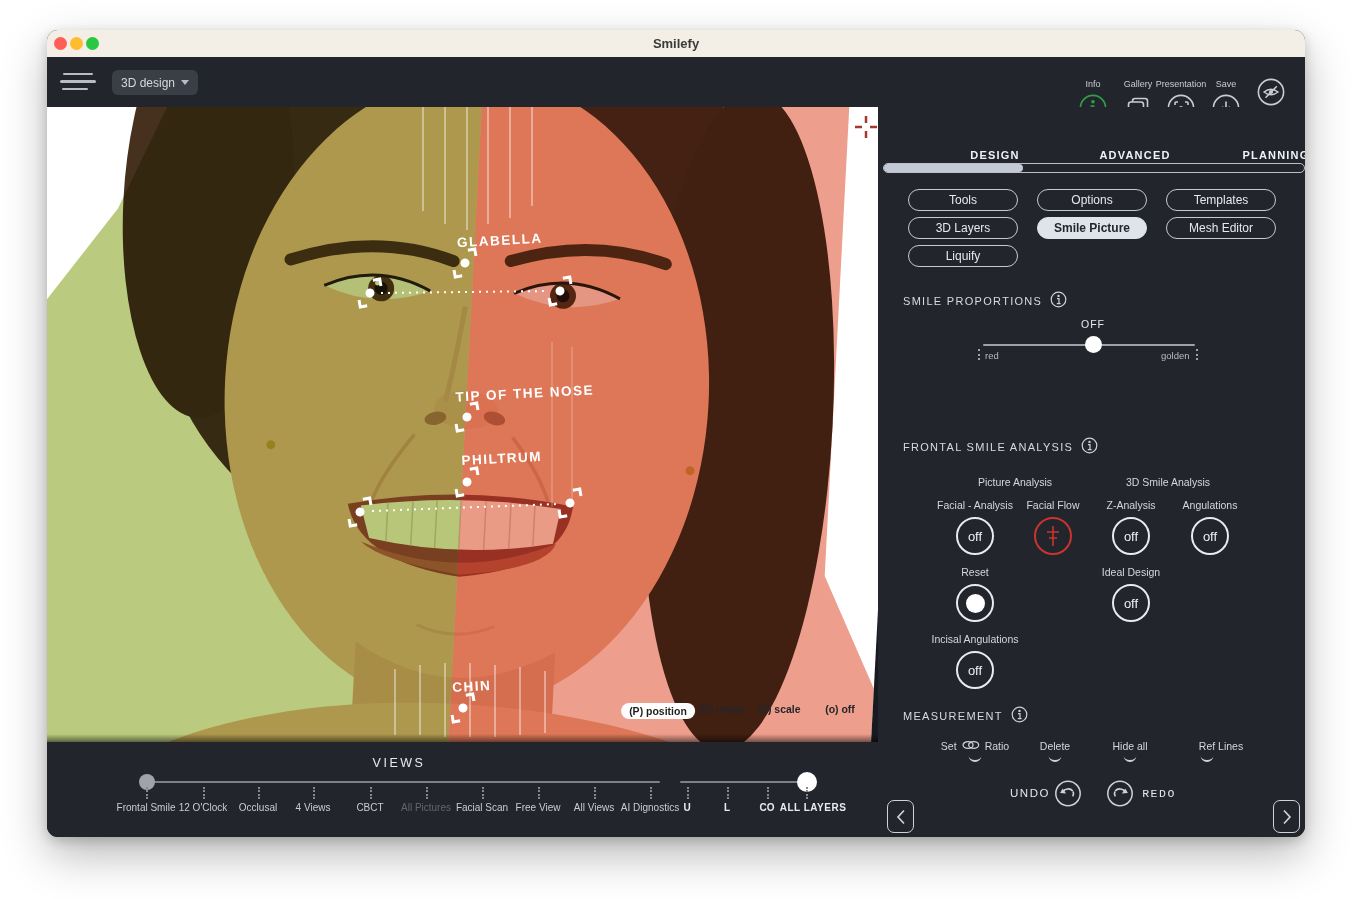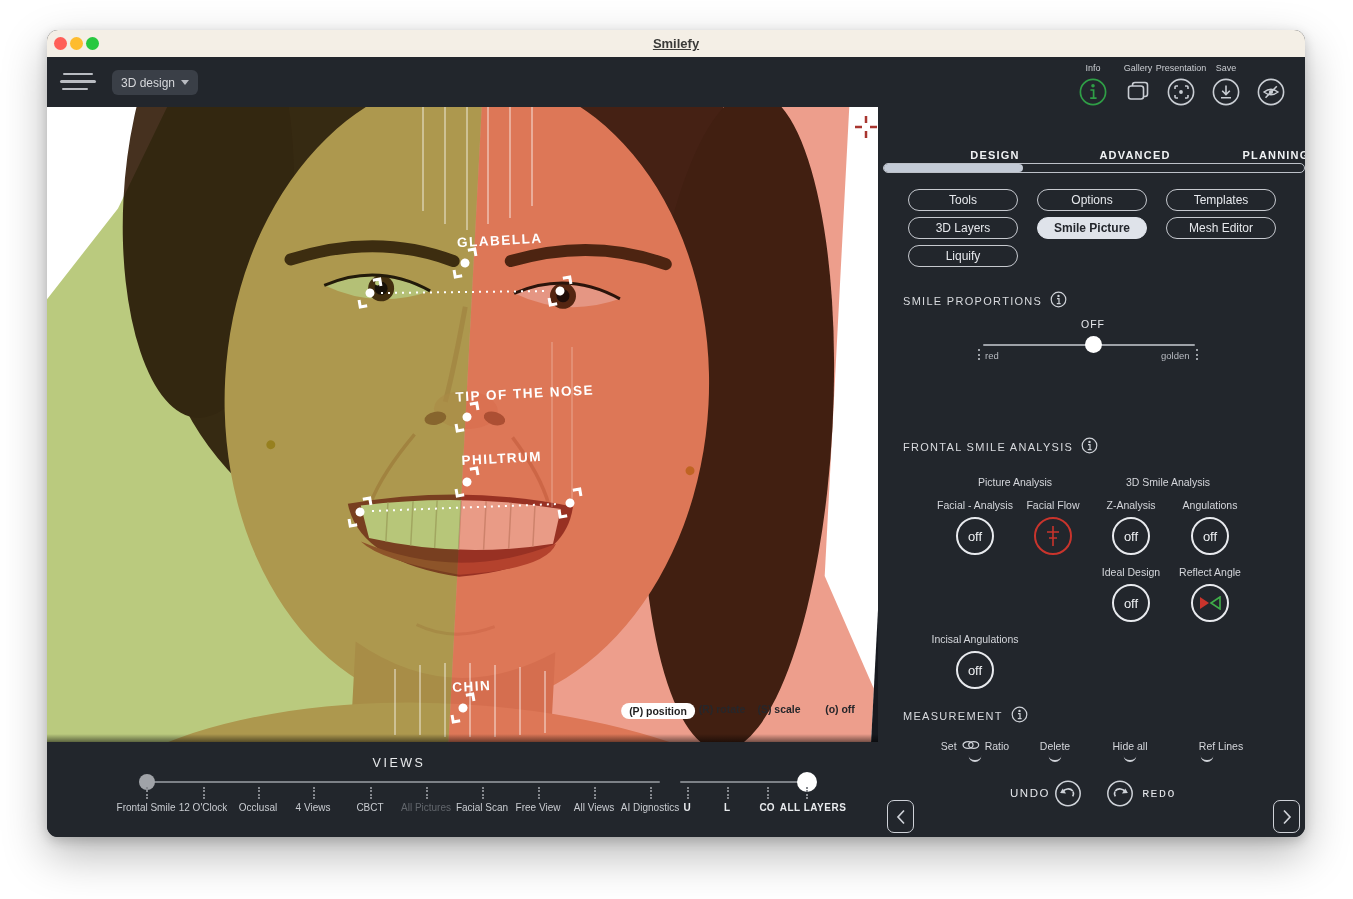--- a/index.html
+++ b/index.html
@@ -3,30 +3,30 @@
 <meta charset="utf-8">
 <style>
   html,body{margin:0;padding:0;background:#ffffff;width:1353px;height:899px;overflow:hidden;
     font-family:"Liberation Sans","DejaVu Sans",sans-serif;-webkit-font-smoothing:antialiased;}
   #window{position:absolute;left:47px;top:30px;width:1258px;height:807px;border-radius:11px;
     overflow:hidden;box-shadow:0 18px 45px rgba(0,0,0,.28),0 4px 12px rgba(0,0,0,.18);background:#22262c;}
   
   #titlebar{position:absolute;left:0;top:0;width:100%;height:27px;background:#f4efe6;}
   .tl{position:absolute;top:7px;width:13px;height:13px;border-radius:50%;}
   #title{position:absolute;left:0;top:0;width:100%;height:27px;line-height:27px;text-align:center;
-    font-size:13px;font-weight:bold;color:#3a3a38;text-decoration:underline;}
+    font-size:13px;font-weight:bold;color:#3a3a38;}
   
   #topbar{position:absolute;left:0;top:27px;width:100%;height:50px;background:#22262c;}
   #hamburger{position:absolute;left:13px;top:16px;width:38px;height:20px;cursor:pointer;}
   #hamburger div{height:2.4px;border-radius:2px;background:#b9bcc2;margin-bottom:5px;}
   #menu-btn{position:absolute;left:65px;top:13px;width:86px;height:25px;background:#3a3f47;border-radius:6px;
     display:flex;align-items:center;justify-content:center;gap:6px;color:#d6d8db;font-size:12px;cursor:pointer;}
   .caret{width:0;height:0;border-left:4px solid transparent;border-right:4px solid transparent;border-top:5px solid #b9bcc2;}
   .tb-action{position:absolute;top:6px;width:56px;text-align:center;}
-  .tb-action .lbl{font-size:9px;color:#c9ccd1;height:12px;}
+  .tb-action .lbl{font-size:9px;color:#c9ccd1;height:12px;margin-top:16px;}
   .tb-action svg{margin-top:2px;}
   
   #canvas{position:absolute;left:0;top:77px;width:831px;height:635px;background:#171a20;overflow:hidden;}
   .hint{position:absolute;top:596px;transform:translateX(-50%);font-size:10.5px;font-weight:bold;color:#26262a;white-space:nowrap;}
   .hint.pill{background:#ffffff;border-radius:9px;padding:2px 8px;color:#1f1f1f;}
   #canvas-fade{position:absolute;left:0;bottom:0;width:100%;height:8px;background:linear-gradient(to bottom,rgba(0,0,0,0),rgba(0,0,0,.5));}
   
   #bottombar{position:absolute;left:0;top:712px;width:831px;height:95px;background:#22262c;}
   #views-title{position:absolute;left:352px;top:14px;transform:translateX(-50%);font-size:12.5px;letter-spacing:2.5px;color:#e8eaec;}
   .track{position:absolute;top:39px;height:2px;border-radius:2px;background:#7d8187;}
@@ -331,32 +331,29 @@
     </div>
     <div class="toggle" style="left:253px;top:392px;">
       <div class="tlbl">Z-Analysis</div>
       <div class="ring">off</div>
     </div>
     <div class="toggle" style="left:332px;top:392px;">
       <div class="tlbl">Angulations</div>
       <div class="ring">off</div>
     </div>
 
+    <div class="toggle" style="left:97px;top:459px;">
+      <div class="tlbl">Reset</div>
+      <div class="ring">
+          <div class="dot"></div>
+        </div>
+    </div>
     <div class="toggle" style="left:253px;top:459px;">
       <div class="tlbl">Ideal Design</div>
       <div class="ring">off</div>
-    </div>
-    <div class="toggle" style="left:332px;top:459px;">
-      <div class="tlbl">Reflect Angle</div>
-      <div class="ring">
-        <svg width="22" height="14" viewBox="0 0 22 14">
-          <polygon points="1,1 10,7 1,13" fill="#c9342c"></polygon>
-          <polygon points="21,1 12,7 21,13" fill="none" stroke="#3fae49" stroke-width="1.6"></polygon>
-        </svg>
-      </div>
     </div>
 
     <div class="toggle" style="left:97px;top:526px;">
       <div class="tlbl">Incisal Angulations</div>
       <div class="ring">off</div>
     </div>
 
     <div class="sec-head" style="left:25px;top:599px;">
       <span>MEASUREMENT</span>
       <span><svg width="17" height="17" viewBox="0 0 17 17" fill="none">

